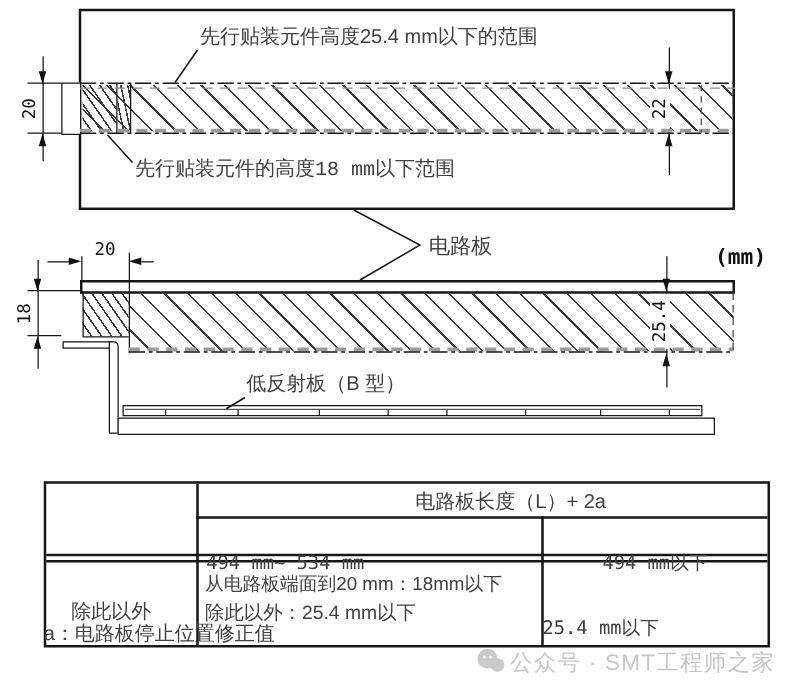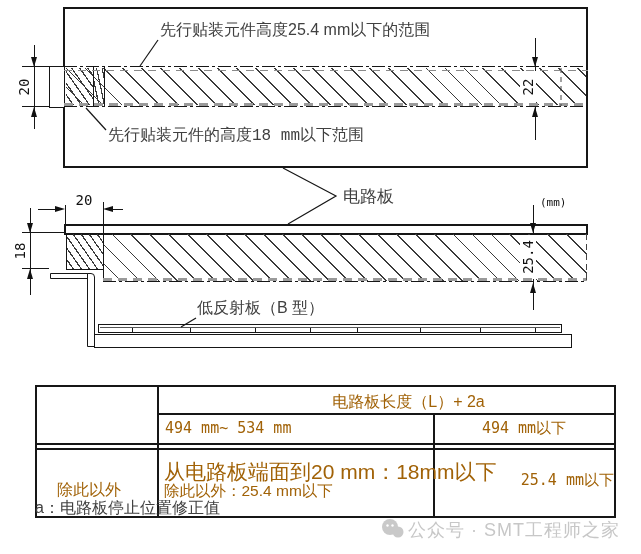--- a/index.html
+++ b/index.html
@@ -16,22 +16,22 @@
   .wbg{background:#fff;padding:0 2px;}
   .hatch{position:absolute;background:repeating-linear-gradient(45deg,transparent 0 12.1px,#3a3a3a 12.1px 13.4px);}
   .hatch-dense{position:absolute;background:repeating-linear-gradient(55deg,transparent 0 5.4px,#3a3a3a 5.4px 6.6px);}
   .hatch-steep{position:absolute;background:repeating-linear-gradient(78deg,transparent 0 4.2px,#3a3a3a 4.2px 5.4px);}
   .arr{position:absolute;width:0;height:0;}
   .arr.d{border-left:3px solid transparent;border-right:3px solid transparent;border-top:10px solid #111;}
   .arr.u{border-left:3px solid transparent;border-right:3px solid transparent;border-bottom:10px solid #111;}
   .arr.r{border-top:3px solid transparent;border-bottom:3px solid transparent;border-left:10px solid #111;}
   .arr.l{border-top:3px solid transparent;border-bottom:3px solid transparent;border-right:10px solid #111;}
   .tbl-line{position:absolute;background:#161616;}
-  .cell{position:absolute;font-size:16px;line-height:1.4;white-space:nowrap;color:#a16207;}
-  .mono{font-family:"DejaVu Sans Mono","Liberation Mono",monospace;font-size:15px;}
+  .cell{position:absolute;font-size:16px;line-height:1.4;white-space:nowrap;color:#404040;}
+  .mono{font-family:"DejaVu Sans Mono","Liberation Mono",monospace;font-size:15px;margin-top:22px;}
   .wm{position:absolute;color:#c7c7c7;font-size:18px;letter-spacing:1px;white-space:nowrap;}
   svg.overlay{position:absolute;left:0;top:0;pointer-events:none;}
 </style>
 </head>
 <body>
 
 <div id="canvas">
 
   <div class="rect" style="left:63px;top:7px;width:525px;height:161px;"></div>
 
@@ -52,21 +52,21 @@
 
   <div class="vl" style="left:535px;top:38px;height:102px;"></div>
   <div class="arr d" style="left:532px;top:57px;"></div>
   <div class="arr u" style="left:532px;top:107px;"></div>
   <div class="dim rot wbg" style="left:512px;top:79px;width:28px;">22</div>
 
   <div class="lbl" style="left:160px;top:21px;">先行贴装元件高度25.4 mm以下的范围</div>
   <div class="lbl" style="left:108px;top:127px;font-family:Liberation Mono, monospace;">先行贴装元件的高度18 mm以下范围</div>
 
   <div class="lbl" style="left:343px;top:187px;font-size:17px;">电路板</div>
-  <div class="dim" style="left:540px;top:196px;font-size:11px;">(mm)</div>
+  <div class="dim" style="left:572px;top:196px;font-size:17px;font-weight:bold;">(mm)</div>
 
   <div class="rect" style="left:64px;top:224px;width:524px;height:11px;"></div>
 
   <div class="hatch" style="left:103px;top:234px;width:484px;height:47px;"></div>
   <div class="hatch-dense" style="left:66px;top:234px;width:37px;height:35px;"></div>
   <div class="vl" style="left:66px;top:234px;height:35px;"></div>
   <div class="hl" style="left:66px;top:269px;width:37px;"></div>
 
   <div class="hl" style="left:38px;top:209px;width:18px;"></div>
   <div class="arr r" style="left:55px;top:206px;"></div>
@@ -128,23 +128,23 @@
     <div class="tbl-line" style="left:396px;top:26px;width:1.5px;height:103px;"></div>
     <div class="tbl-line" style="left:120px;top:26px;width:457px;height:1.5px;"></div>
     <div class="tbl-line" style="left:0;top:56px;width:577px;height:2px;"></div>
     <div class="tbl-line" style="left:0;top:61px;width:577px;height:2px;"></div>
 
     <div class="cell" style="left:121px;top:4px;width:456px;text-align:center;text-indent:45px;">电路板长度（L）+ 2a</div>
     <div class="cell mono" style="left:128px;top:31px;">494 mm~ 534 mm</div>
     <div class="cell mono" style="left:397px;top:31px;width:180px;text-align:center;">494 mm以下</div>
 
     <div class="cell" style="left:20px;top:92px;">除此以外</div>
-    <div class="cell" style="left:127px;top:70px;font-size:21px;">从电路板端面到20 mm：18mm以下</div>
+    <div class="cell" style="left:127px;top:70px;font-size:15px;">从电路板端面到20 mm：18mm以下</div>
     <div class="cell" style="left:127px;top:93px;font-size:15.5px;">除此以外：25.4 mm以下</div>
-    <div class="cell mono" style="left:397px;top:83px;width:152px;text-align:right;padding-left:28px;">25.4 mm以下</div>
+    <div class="cell mono" style="left:397px;top:83px;width:152px;text-align:left;">25.4 mm以下</div>
   </div>
 
   <div class="lbl" style="left:35px;top:499px;">a：电路板停止位置修正值</div>
 
   <svg class="abs" style="left:381px;top:518px;" width="24" height="22" viewBox="0 0 24 22">
     <circle cx="9" cy="9" r="8" fill="#c9c9c9"></circle>
     <circle cx="17" cy="14" r="5.5" fill="#c9c9c9"></circle>
     <circle cx="6.5" cy="7.5" r="1.2" fill="#fff"></circle>
     <circle cx="11.5" cy="7.5" r="1.2" fill="#fff"></circle>
   </svg>

